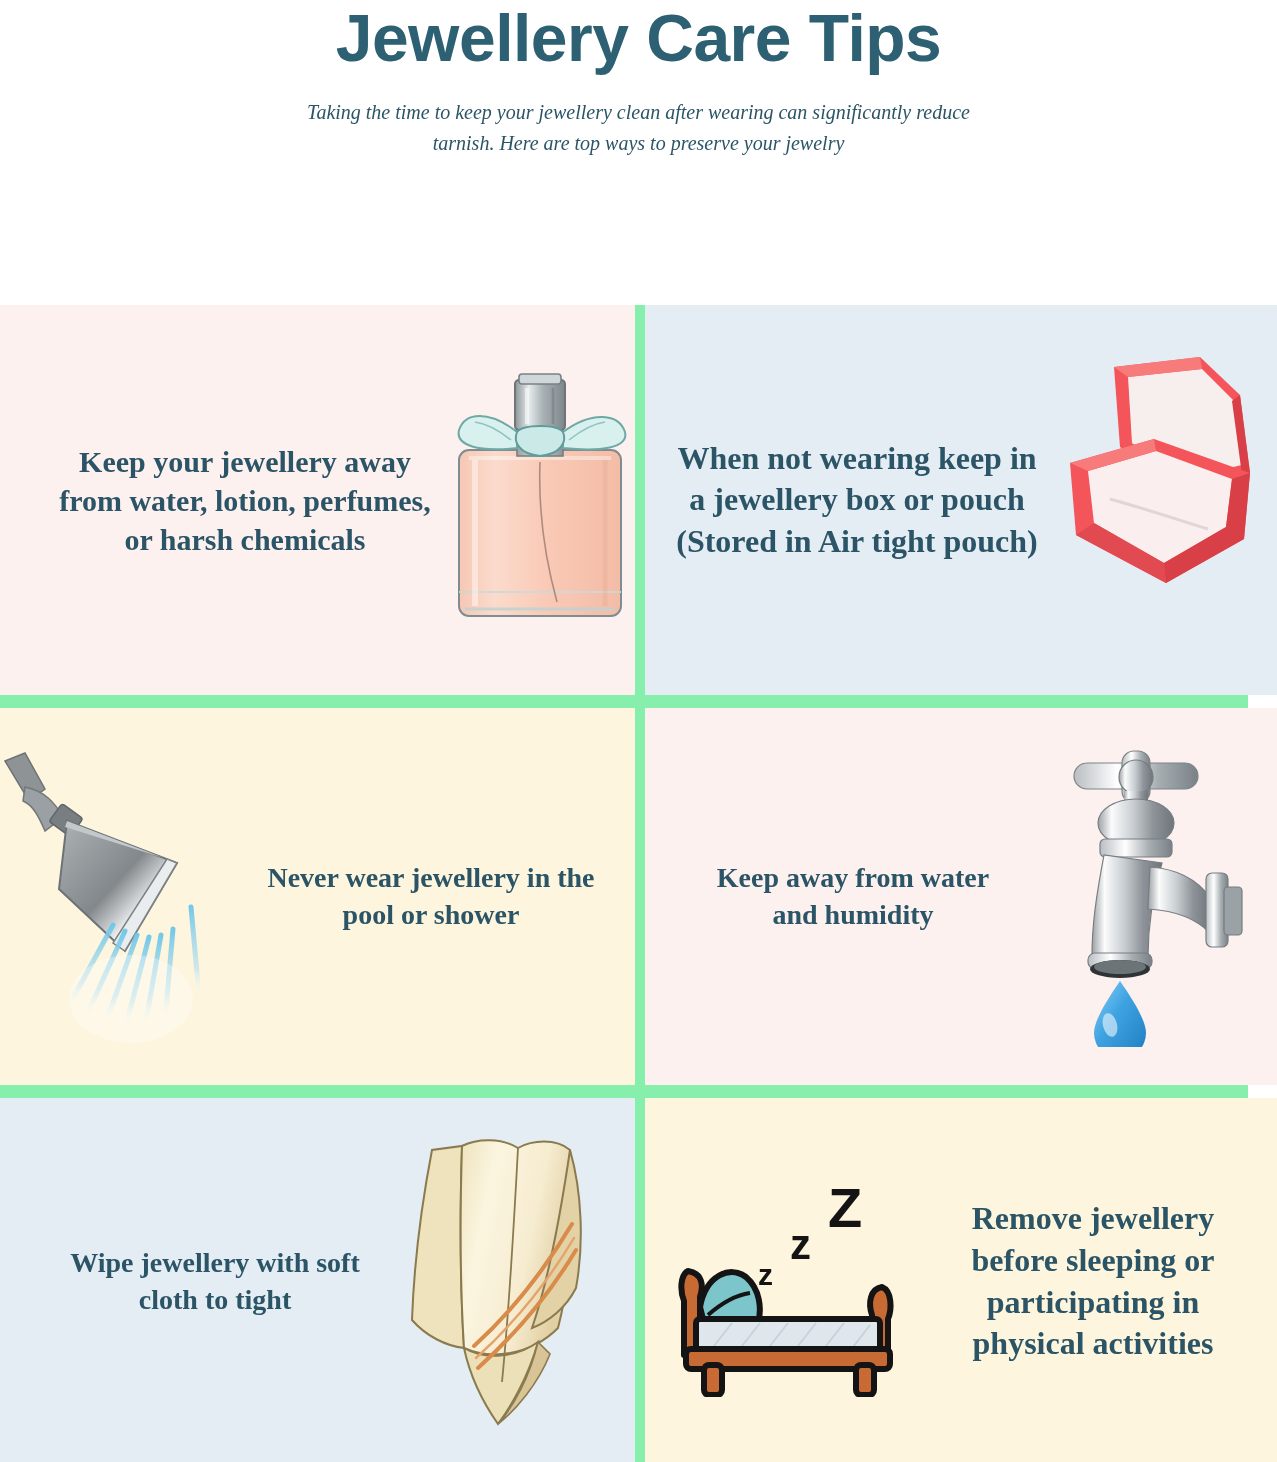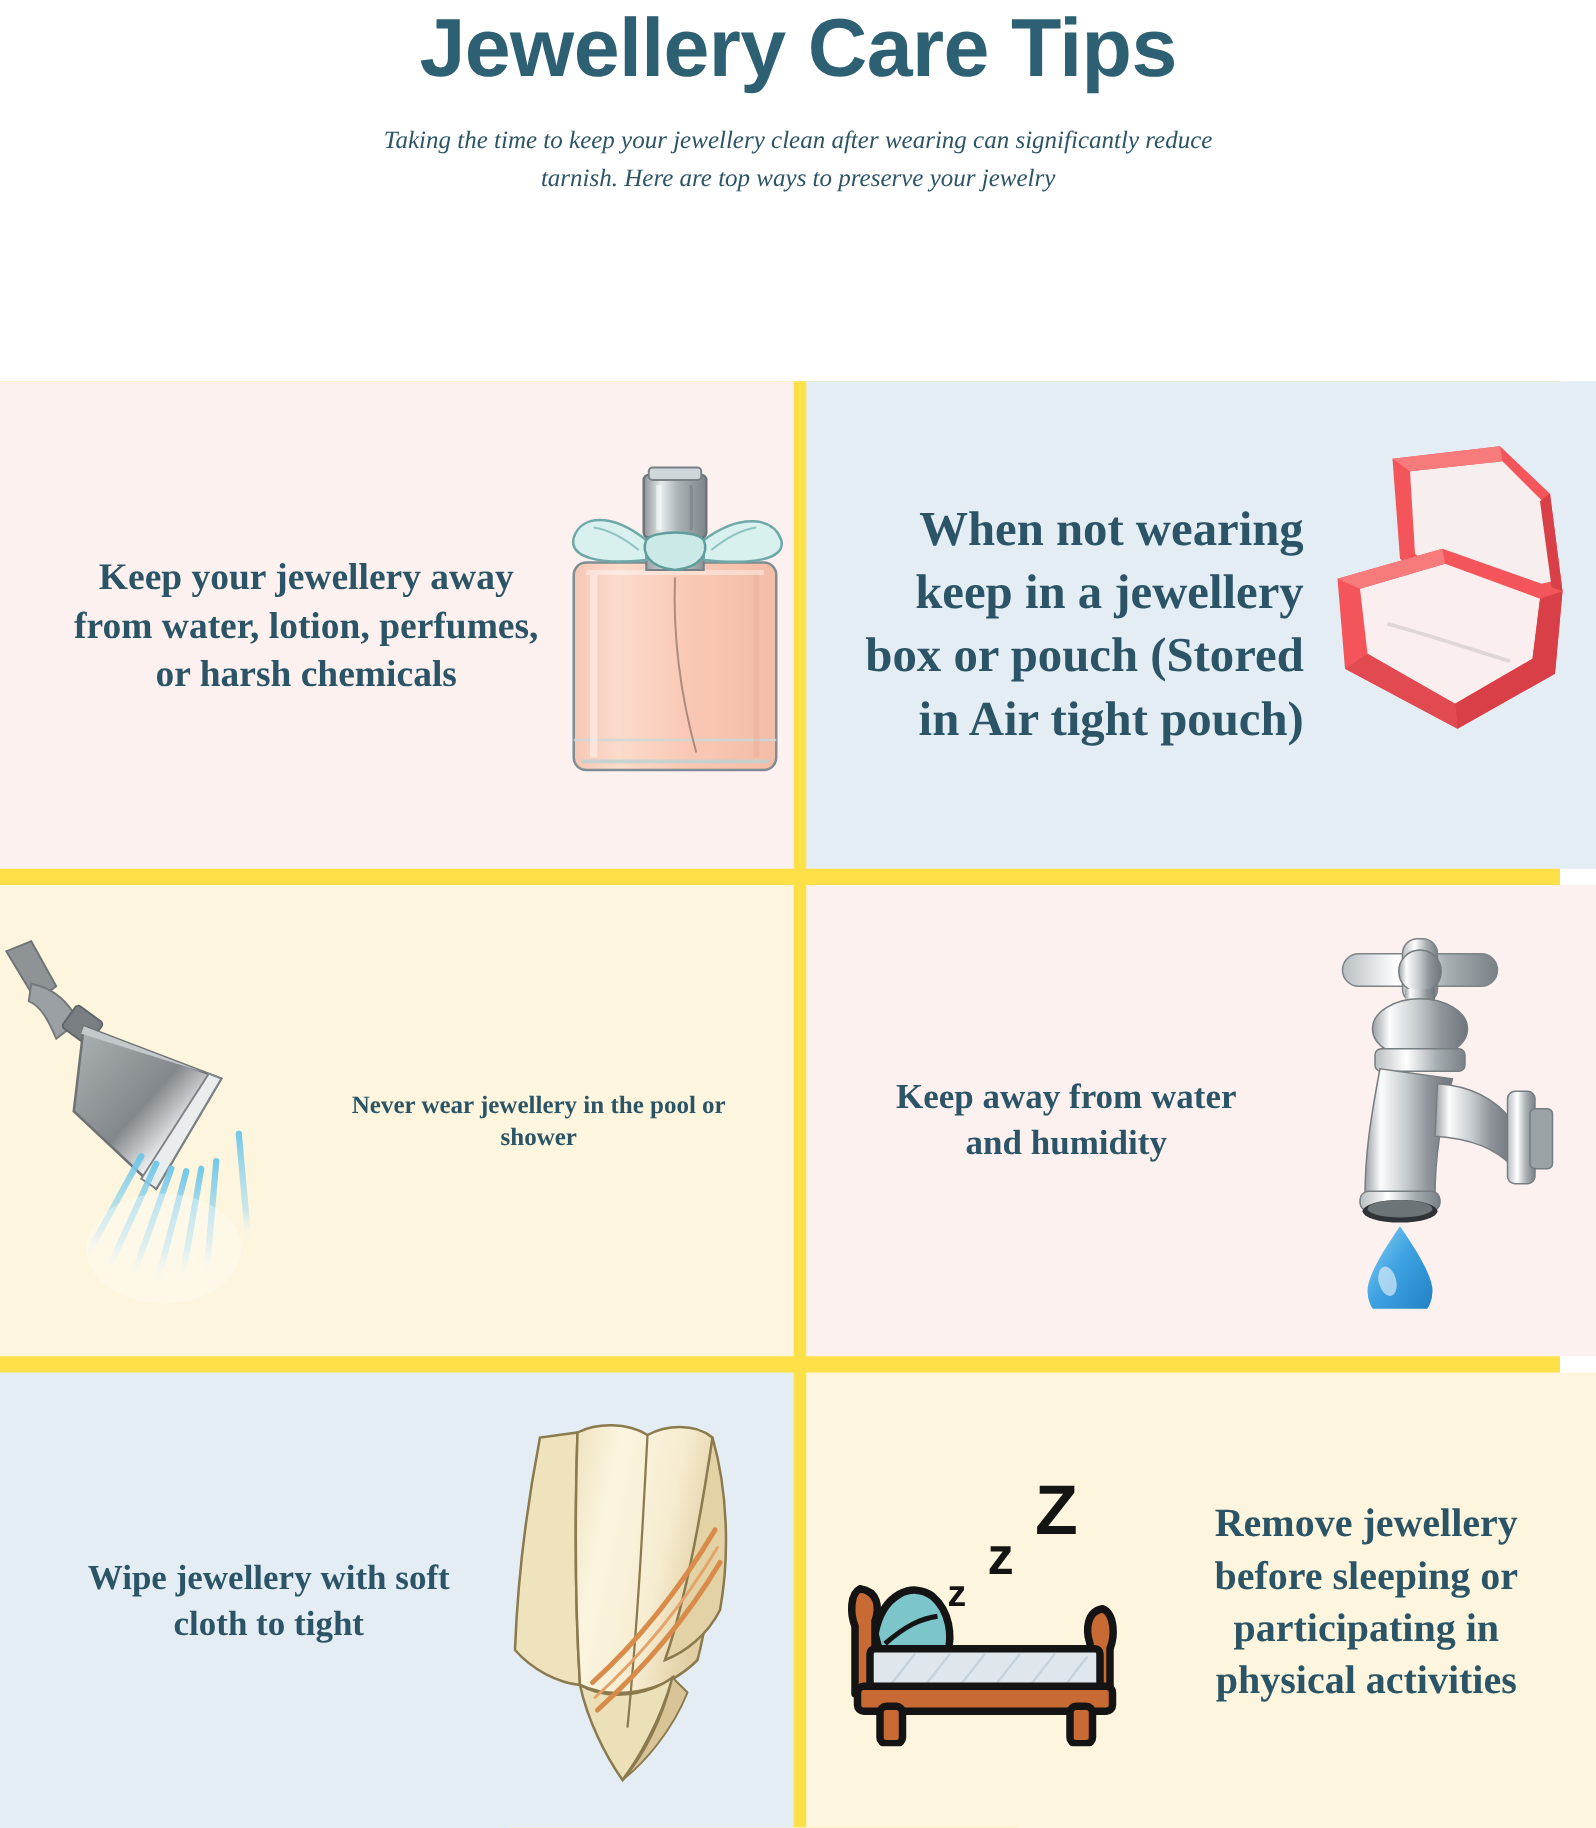--- a/index.html
+++ b/index.html
@@ -12,21 +12,21 @@
   }
 
   body {
     font-family: "Liberation Serif", "DejaVu Serif", serif;
   }
 
   .page {
     position: relative;
     width: 1248px;
     height: 1462px;
-    background: #fde047;
+    background: #86efac;
   }
 
   
   .header {
     position: absolute;
     top: 0;
     left: 0;
     width: 1277px;
     height: 305px;
     background: #ffffff;
@@ -89,22 +89,22 @@
   .card-art {
     flex: 1 1 auto;
     display: flex;
     align-items: center;
     justify-content: center;
     height: 100%;
   }
 
   
   .c1 .card-text { width: 400px; font-size: 30px; margin-left: 26px; }
-  .c2 .card-text { width: 372px; font-size: 39px; margin-left: 26px; text-align: right; }
-  .c3 .card-text { width: 340px; font-size: 20px; margin-right: 34px; }
+  .c2 .card-text { width: 372px; font-size: 32px; margin-left: 26px; }
+  .c3 .card-text { width: 340px; font-size: 28px; margin-right: 34px; }
   .c4 .card-text { width: 320px; font-size: 28px; margin-left: 48px; }
   .c5 .card-text { width: 330px; font-size: 28px; margin-left: 50px; }
   .c6 .card-text { width: 300px; font-size: 32px; margin-right: 34px; }
 
   .c2 .card-art { align-items: flex-start; padding-top: 46px; }
   .c1 .card-art { padding-right: 10px; }
 
   svg { display: block; }
 </style>
 </head>

